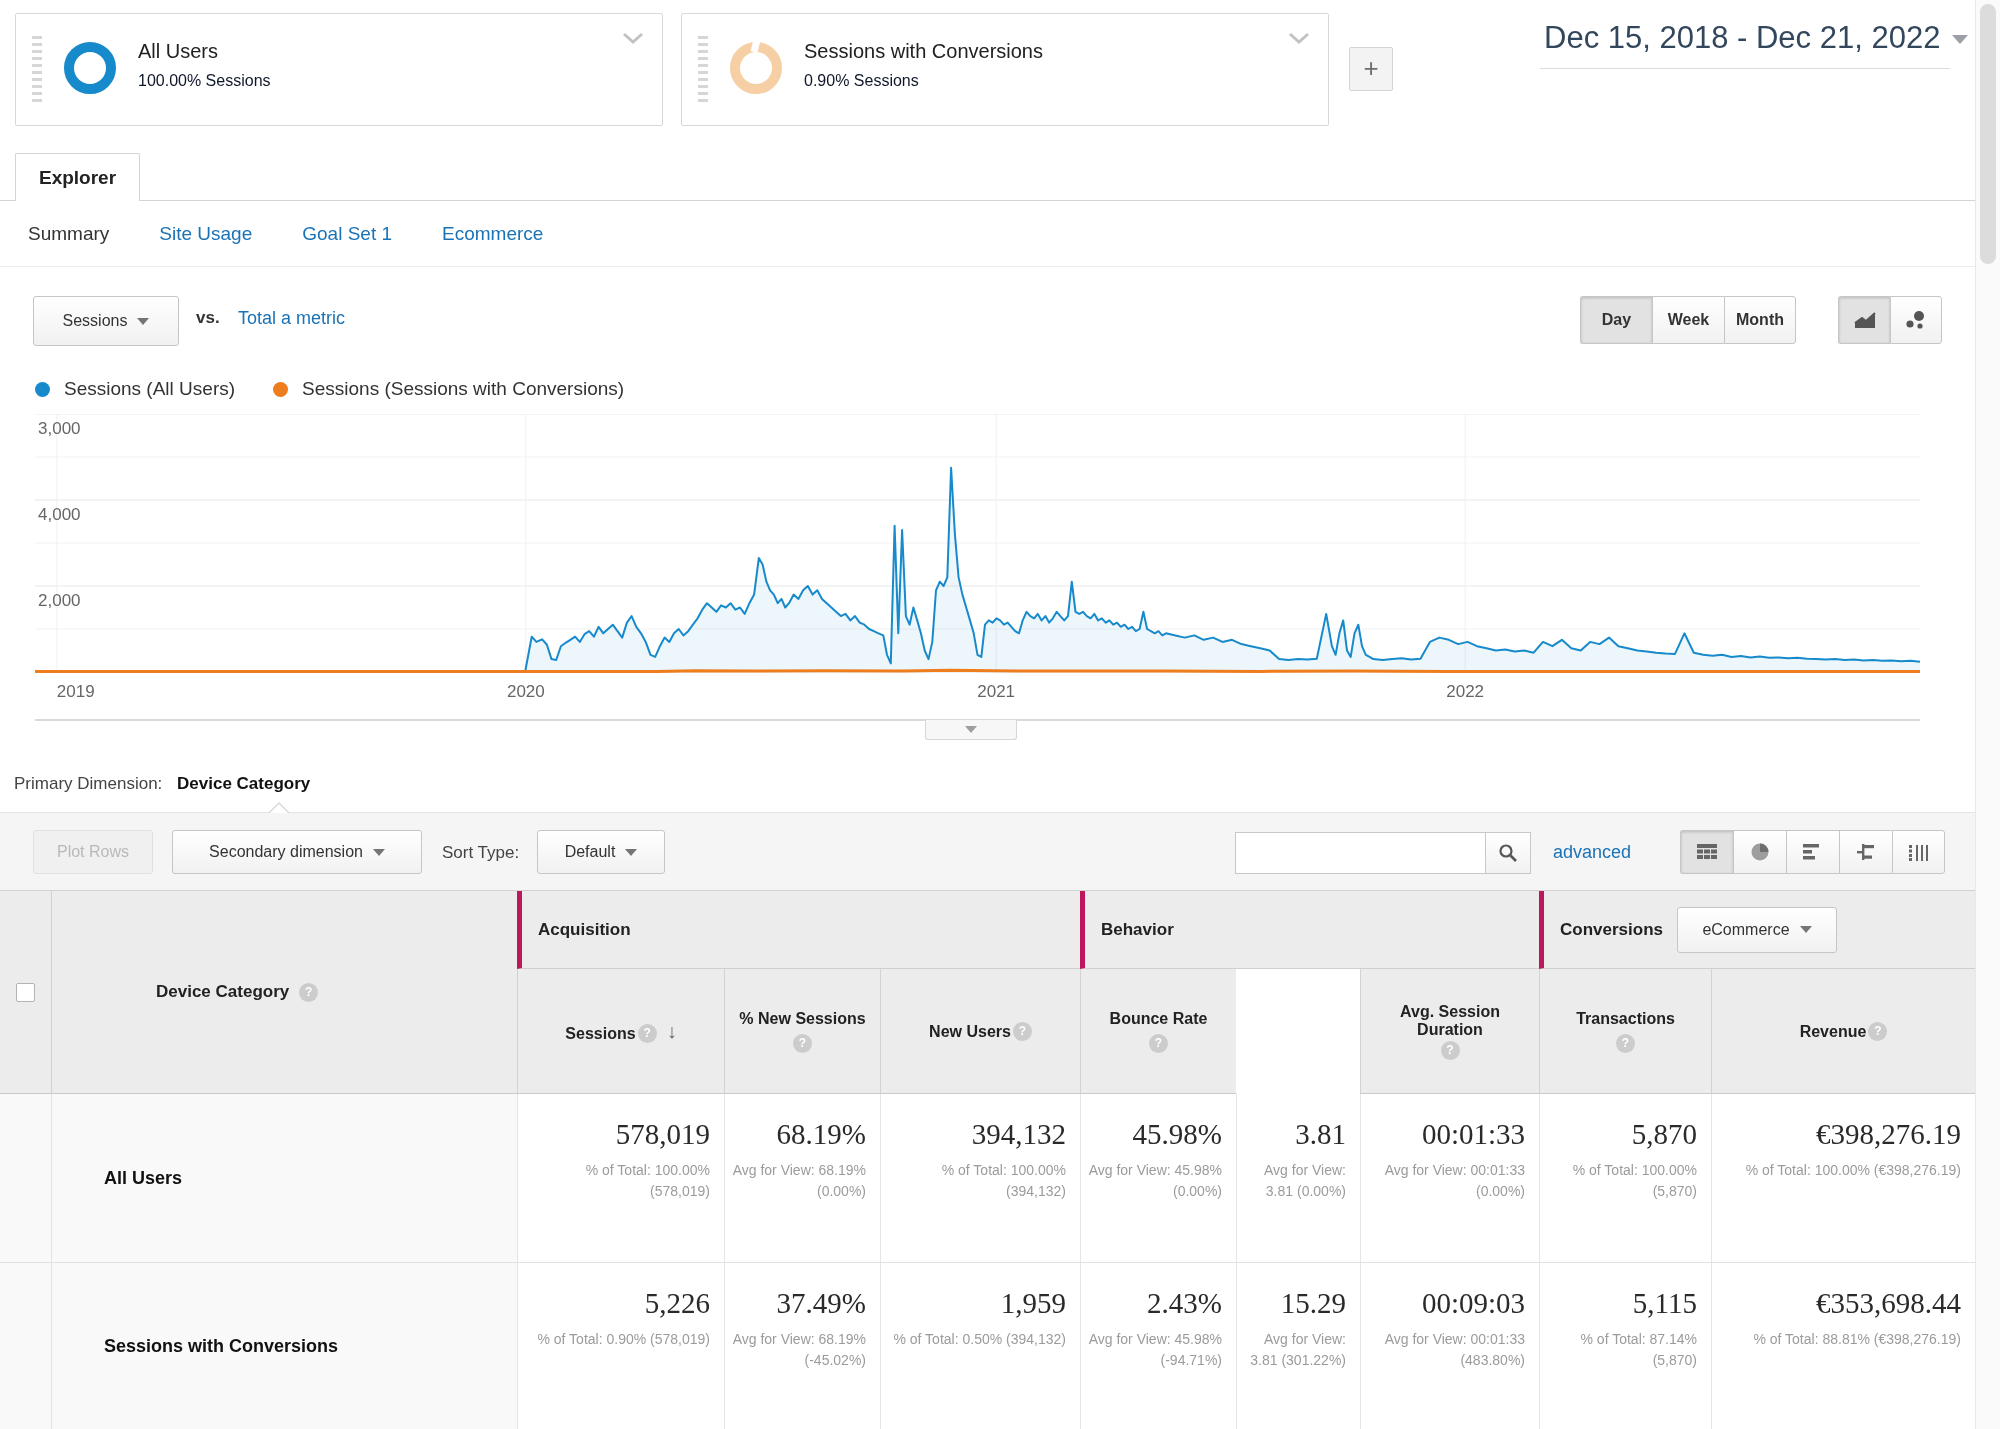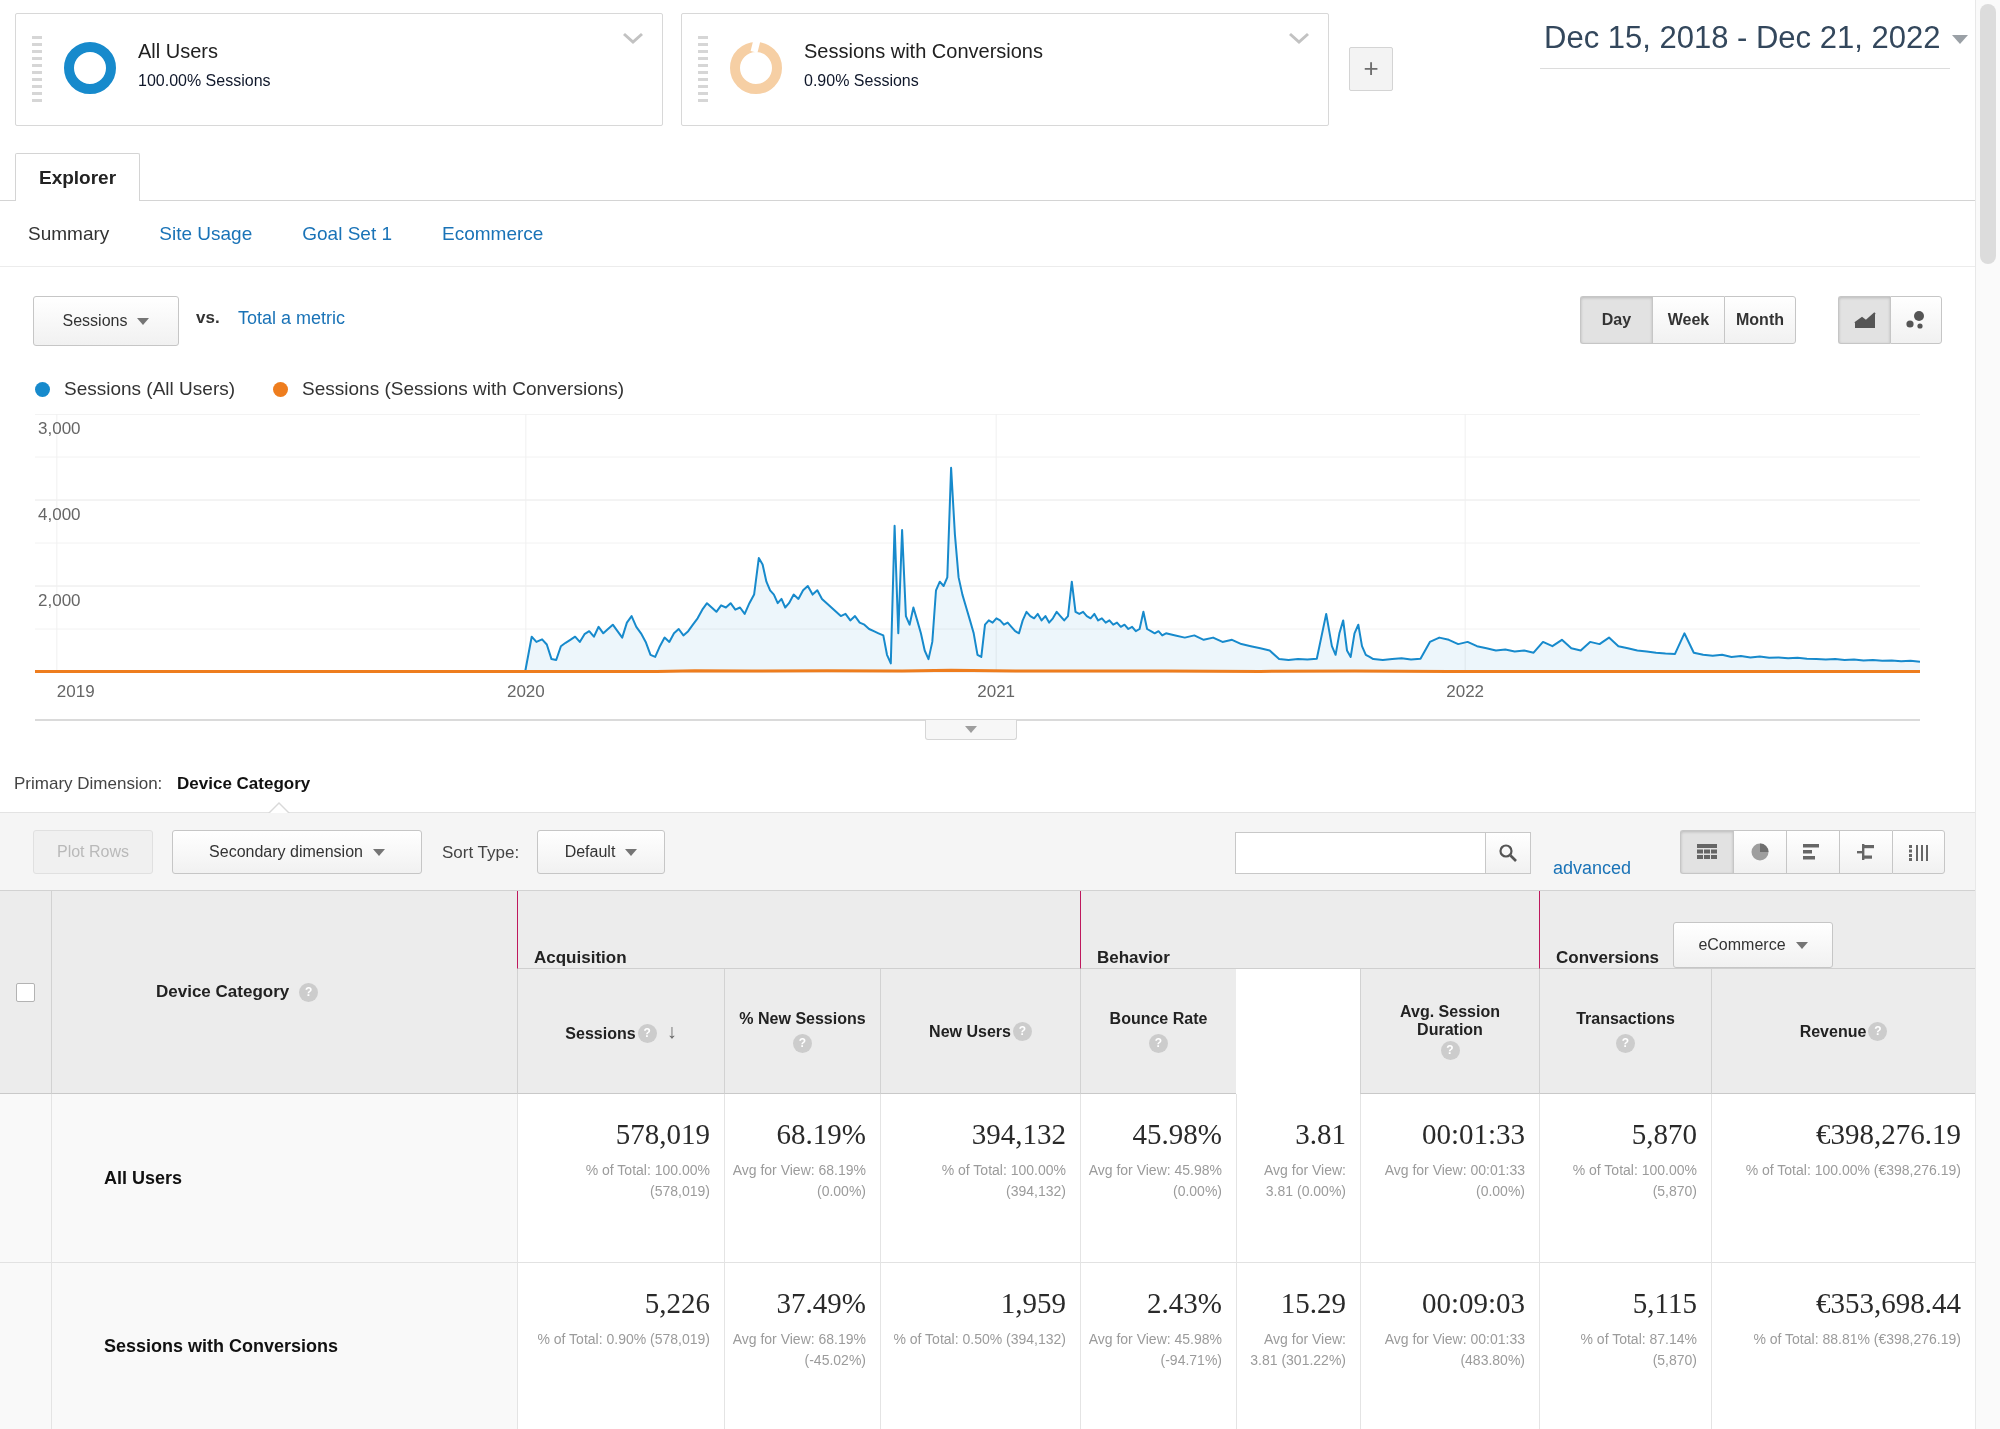--- a/index.html
+++ b/index.html
@@ -79,32 +79,32 @@
   .notch-outer{position:absolute;left:268px;top:-11px;width:0;height:0;border-left:11px solid transparent;border-right:11px solid transparent;border-bottom:11px solid #d9d9d9;}
   .notch-inner{position:absolute;left:270px;top:-9px;width:0;height:0;border-left:9px solid transparent;border-right:9px solid transparent;border-bottom:9px solid #fff;z-index:2;}
   .toolbar .btn{position:absolute;top:17px;height:44px;}
   .plot-rows{left:33px;width:120px;background:#f0f0f0;border-color:#e0e0e0;color:#b9b9b9;cursor:default;}
   .sec-dim{left:172px;width:250px;}
   .sort-label{position:absolute;left:442px;top:30px;font-size:17px;color:#444;}
   .sort-default{left:537px;width:128px;}
   .search-wrap{position:absolute;left:1235px;top:19px;display:flex;}
   .search-input{width:250px;height:42px;border:1px solid #c8c8c8;border-right:none;padding:0 10px;font-size:16px;background:#fff;}
   .search-btn{width:46px;height:42px;border:1px solid #c8c8c8;background:linear-gradient(#fff,#f1f1f1);display:flex;align-items:center;justify-content:center;}
-  .advanced{position:absolute;left:1553px;top:29px;font-size:18px;margin-top:16px;}
+  .advanced{position:absolute;left:1553px;top:29px;font-size:18px;}
   .views{position:absolute;left:1680px;top:17px;display:flex;}
   .views .btn{width:53px;height:44px;border-radius:0;border-right:none;position:static;}
   .views .btn:first-child{border-radius:3px 0 0 3px;}
   .views .btn:last-child{border-radius:0 3px 3px 0;border-right:1px solid #c6c6c6;}
 
   
   .ga-table{position:absolute;left:0;top:890px;width:1975px;border-top:1px solid #d2d2d2;display:grid;
     grid-template-columns:51px 466px 207px 156px 200px 156px 124px 179px 172px 264px;
     grid-template-rows:78px 125px 169px 167px;}
   .hcell{background:#ececec;}
-  .group-cell{border-bottom:1px solid #cfcfcf;border-left:1px solid #be185d;display:flex;align-items:flex-end;padding-left:16px;gap:14px;
+  .group-cell{border-bottom:1px solid #cfcfcf;border-left:5px solid #be185d;display:flex;align-items:center;padding-left:16px;gap:14px;
     font-weight:bold;font-size:17px;color:#222;}
   .check-cell{grid-column:1;grid-row:1/3;background:#ececec;display:flex;align-items:center;justify-content:center;}
   .dim-cell{grid-column:2;grid-row:1/3;background:#ececec;border-left:1px solid #d2d2d2;display:flex;align-items:center;padding-left:104px;
     font-weight:bold;font-size:17px;color:#222;border-bottom:1px solid #c9c9c9;}
   .check-cell{border-bottom:1px solid #c9c9c9;}
   .col-cell{background:#ececec;border-left:1px solid #d2d2d2;border-bottom:1px solid #c9c9c9;display:flex;flex-direction:column;
     align-items:center;justify-content:center;text-align:center;font-weight:bold;font-size:16px;color:#222;padding:0 8px;gap:6px;}
   .col-cell .inline{display:flex;align-items:flex-end;gap:2px;flex-wrap:wrap;justify-content:center;}
   .help{display:inline-block;width:19px;height:19px;border-radius:50%;background:#ccc;color:#fff;font-size:12px;font-weight:bold;
     line-height:19px;text-align:center;flex:none;}

